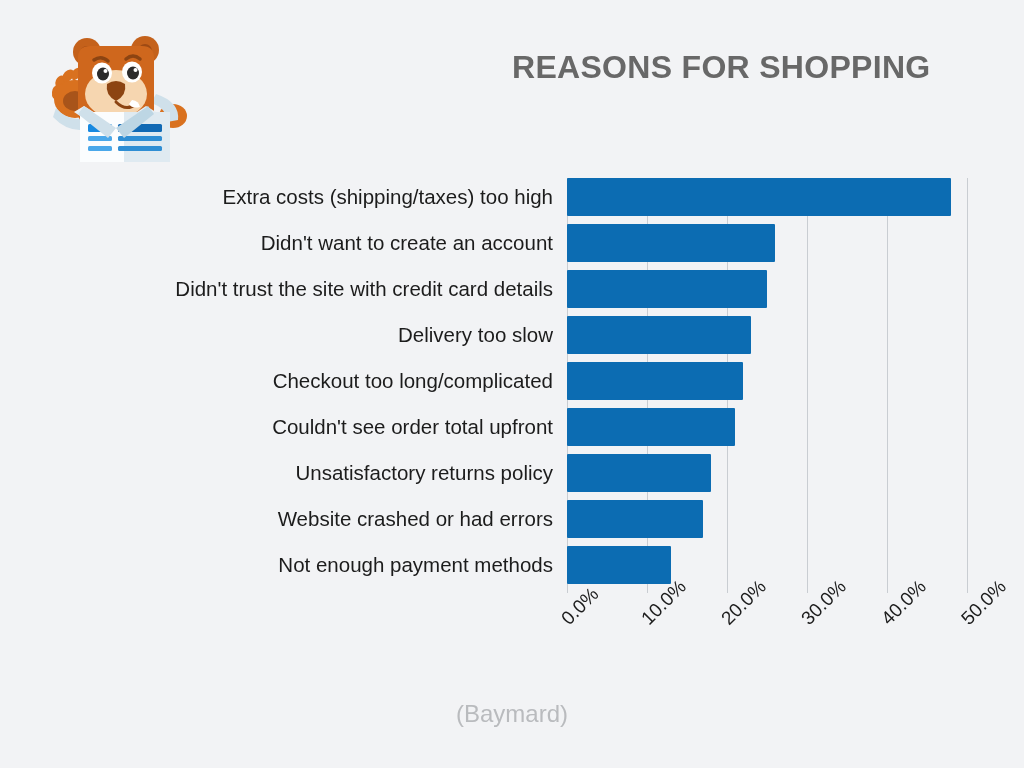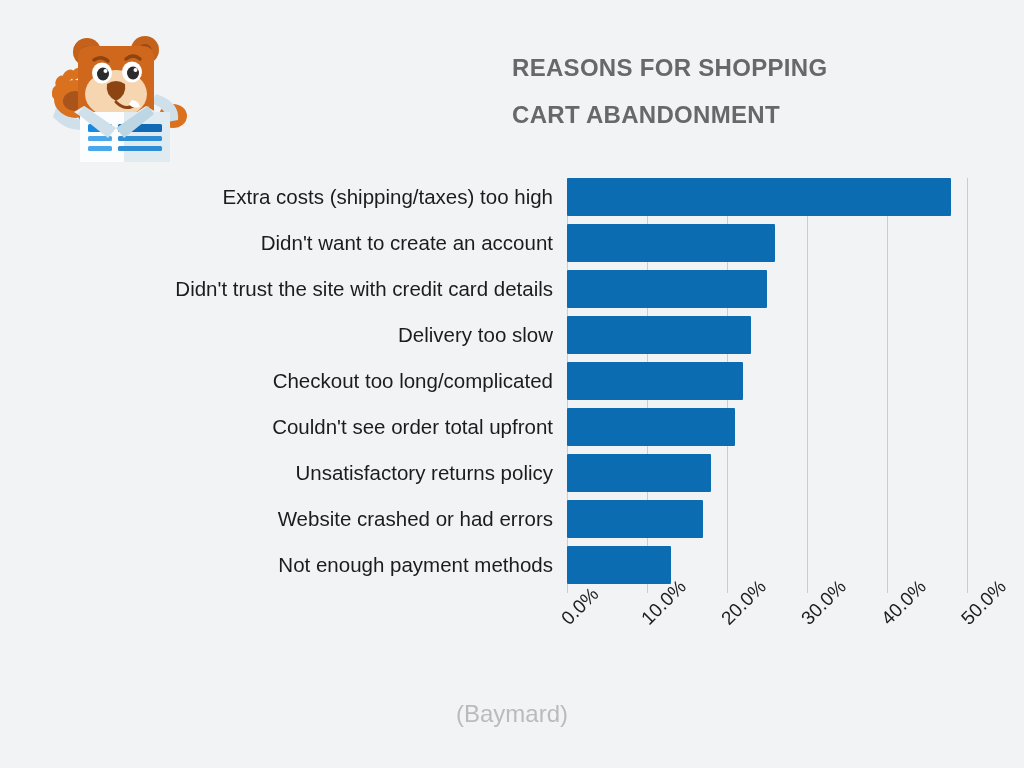--- a/index.html
+++ b/index.html
@@ -42,21 +42,21 @@
     white-space: nowrap;
   }
   #wordmark .wp { color: #cb5c21; }
   #wordmark .forms { color: #7b7b7b; }
 
   #chart-title {
     position: absolute;
     left: 512px; top: 44px;
     width: 470px;
     color: #686868;
-    font-size: 24px;
+    font-size: 32px;
     line-height: 47px;
     font-weight: bold;
     letter-spacing: 0.3px;
   }
 
   
   #chart {
     position: absolute;
     left: 0; top: 170px;
     width: 936px; height: 520px;
@@ -181,21 +181,20 @@
       <rect x="44" y="118" width="24" height="5" rx="1.5" fill="#4aa8ea"></rect>
       <rect x="74" y="118" width="44" height="5" rx="1.5" fill="#2e8ed4"></rect>
       <path d="M40 78 l32 22 l-8 10 l-30 -24 z" fill="#cfe0ea"></path>
       <path d="M104 78 l-32 22 l8 10 l30 -24 z" fill="#bdd6e4"></path>
     </svg>
 
   </div>
 
   <div id="chart-title">
     <div>REASONS FOR SHOPPING</div>
-    <div>CART ABANDONMENT</div>
   </div>
 </div>
 
 <div id="chart">
   <div id="plot-area">
 
   <div class="gridline zero" style="left: 0px;"></div>
       <div class="gridline" style="left: 80px;"></div>
       <div class="gridline" style="left: 160px;"></div>
       <div class="gridline" style="left: 240px;"></div>

